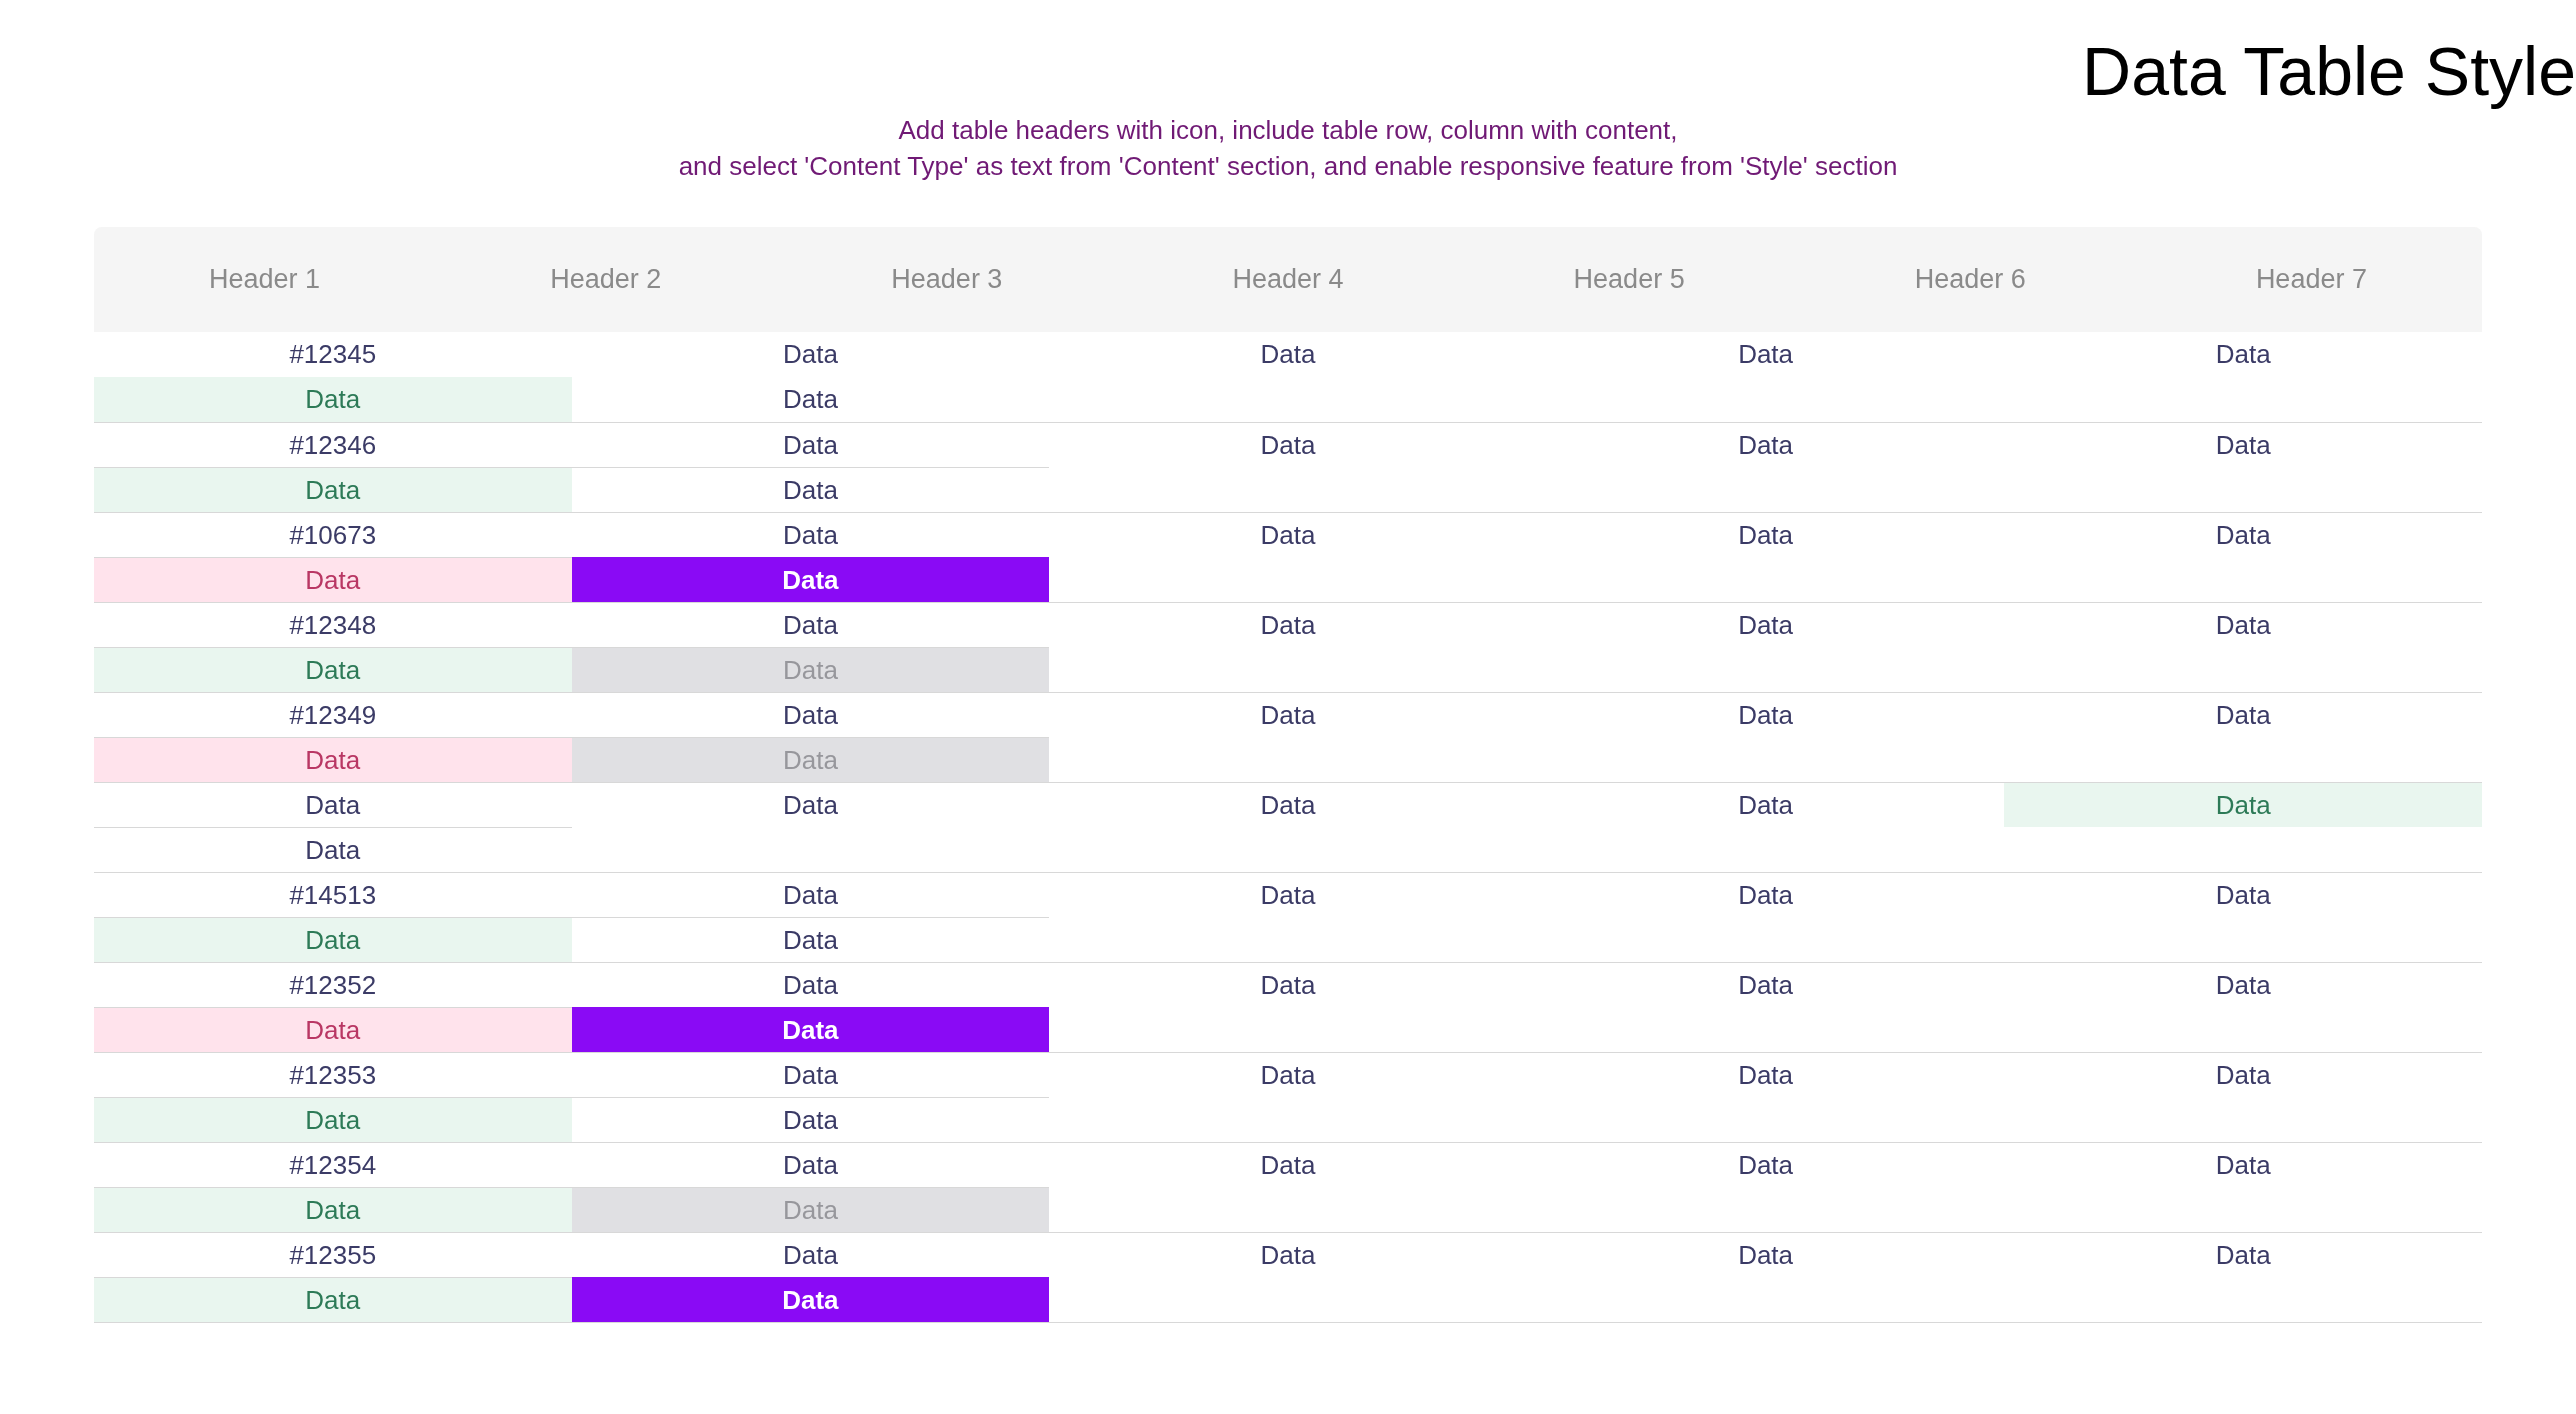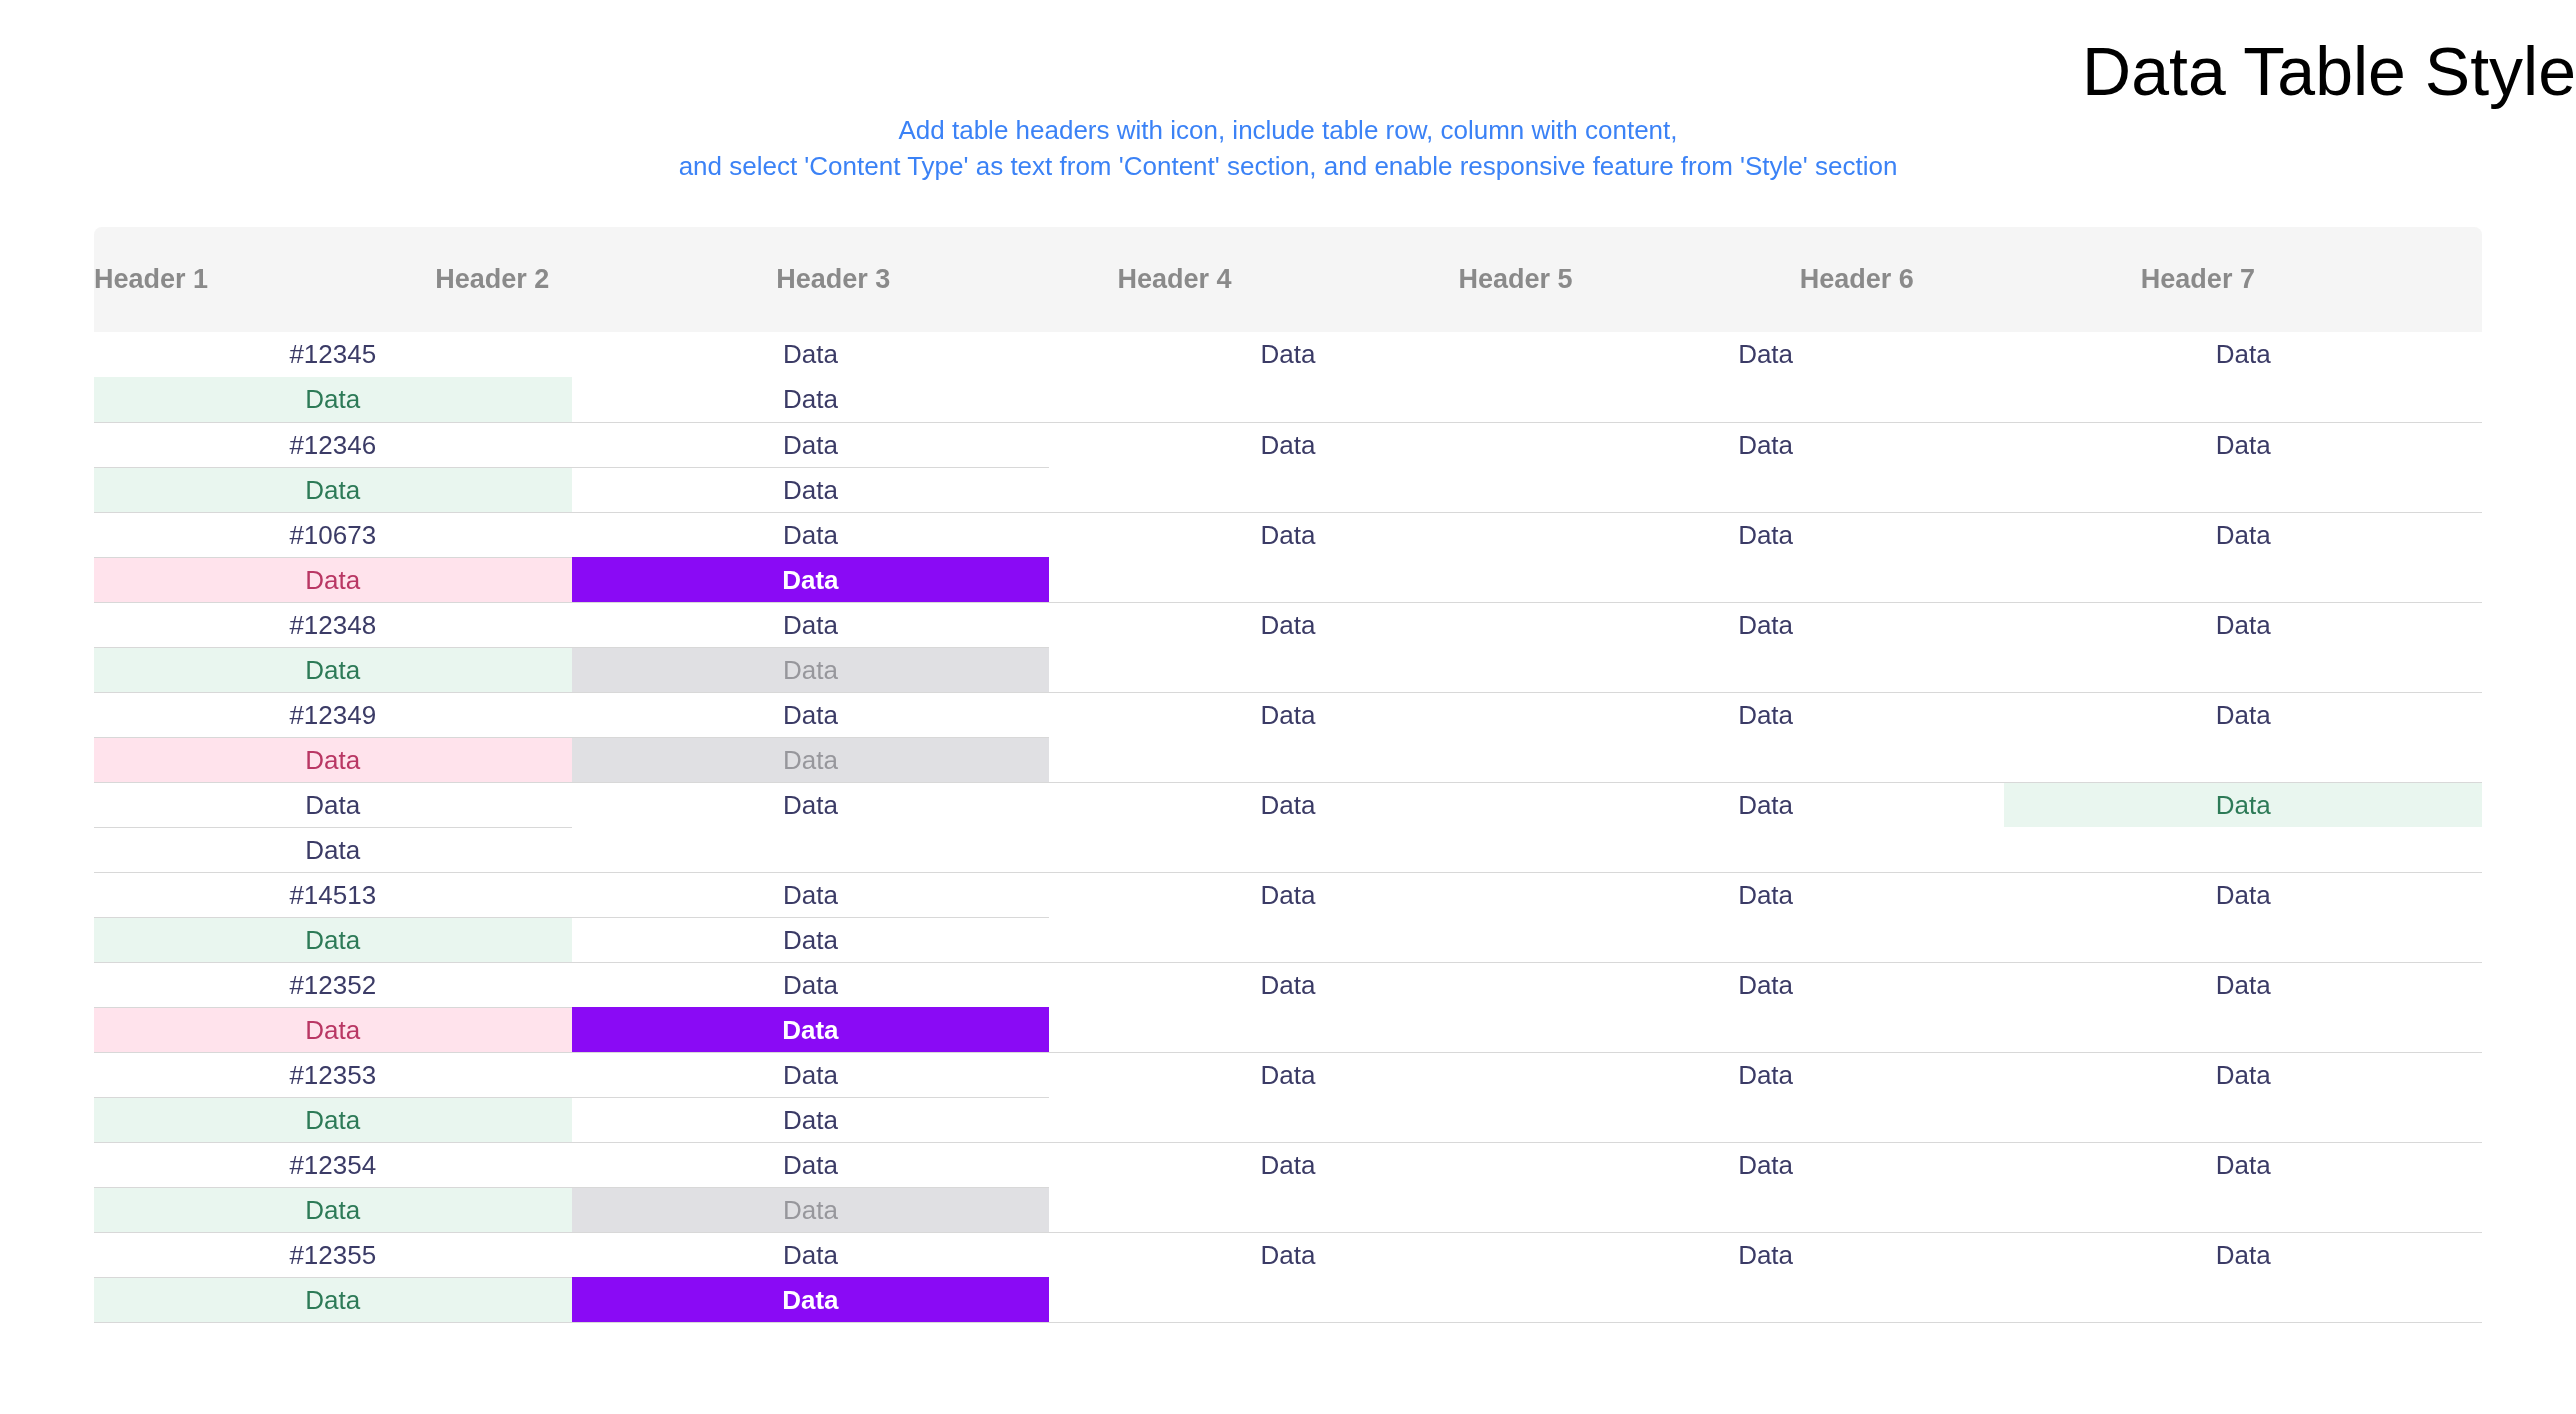--- a/index.html
+++ b/index.html
@@ -13,31 +13,31 @@
   body{
     width:2576px;height:1415px;background:#ffffff;position:relative;
     font-family:"Liberation Sans", sans-serif;color:#000;overflow:hidden;
   }
   .page-title{
     margin:37px 0 0;text-align:right;font-size:68px;line-height:69px;
     font-weight:400;color:#000;
   }
   .page-subtitle{
     margin:5.8px 0 0;text-align:center;font-size:26px;line-height:36px;
-    font-weight:400;color:#3b82f6;
+    font-weight:400;color:#701a75;
   }
   .table-wrap{
     position:absolute;top:227px;left:94px;width:2388px;
   }
   .thead{
     display:grid;grid-template-columns:repeat(7,1fr);height:105px;
     align-items:center;background:var(--header-bg);border-radius:7.7px 7.7px 0 0;
   }
   .th{
-    text-align:left;font-size:27px;color:var(--header-text);font-weight:700;
+    text-align:center;font-size:27px;color:var(--header-text);font-weight:400;
   }
   .tbody{border-bottom:1.9px solid var(--separator);}
   .row{display:grid;grid-template-columns:repeat(5,1fr);height:90px;}
   .cell{
     display:flex;align-items:center;justify-content:center;
     font-size:26px;color:var(--body-text);height:100%;
   }
   .row + .row .cell{border-top:1.9px solid var(--separator);}
   .s-green{background:var(--green-bg);color:var(--green-text);}
   .s-pink{background:var(--pink-bg);color:var(--pink-text);}

